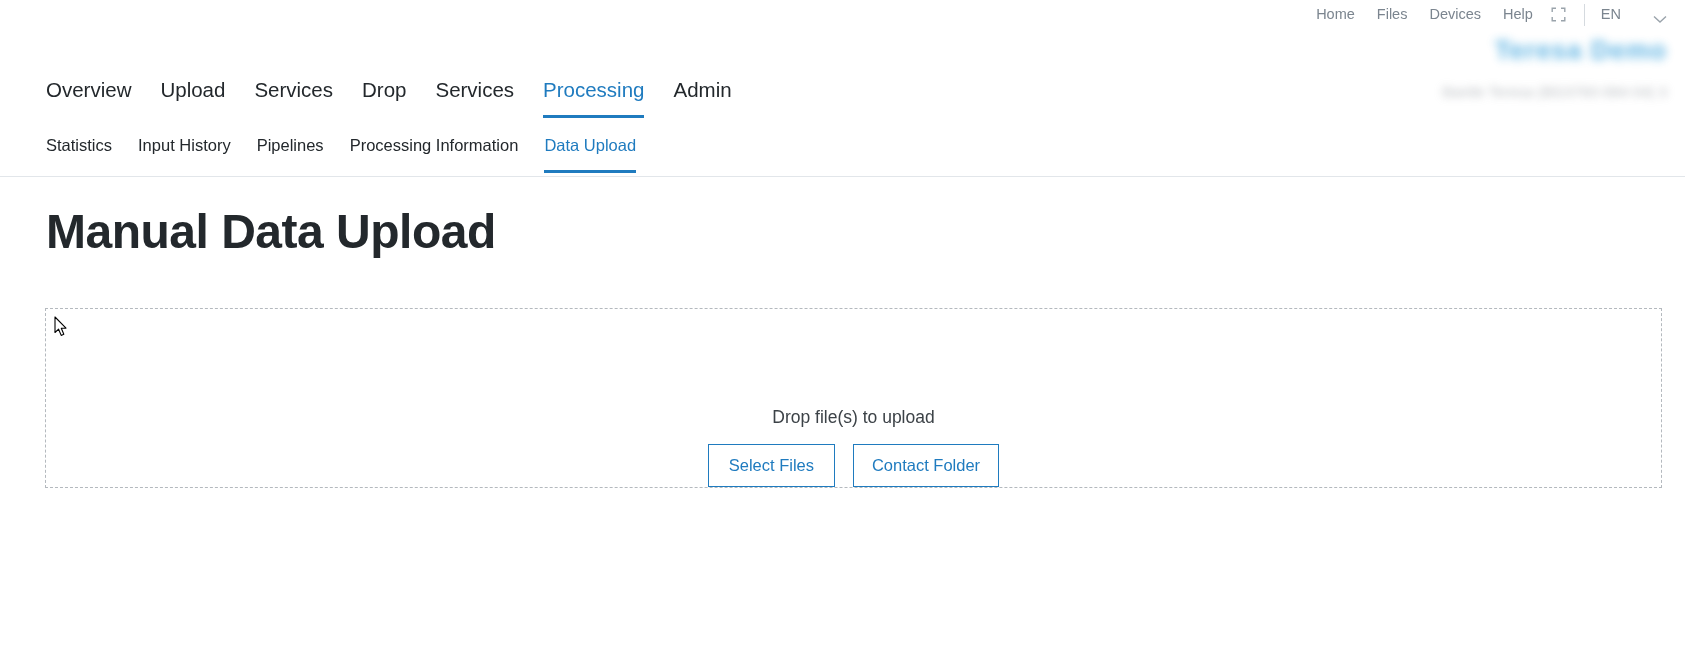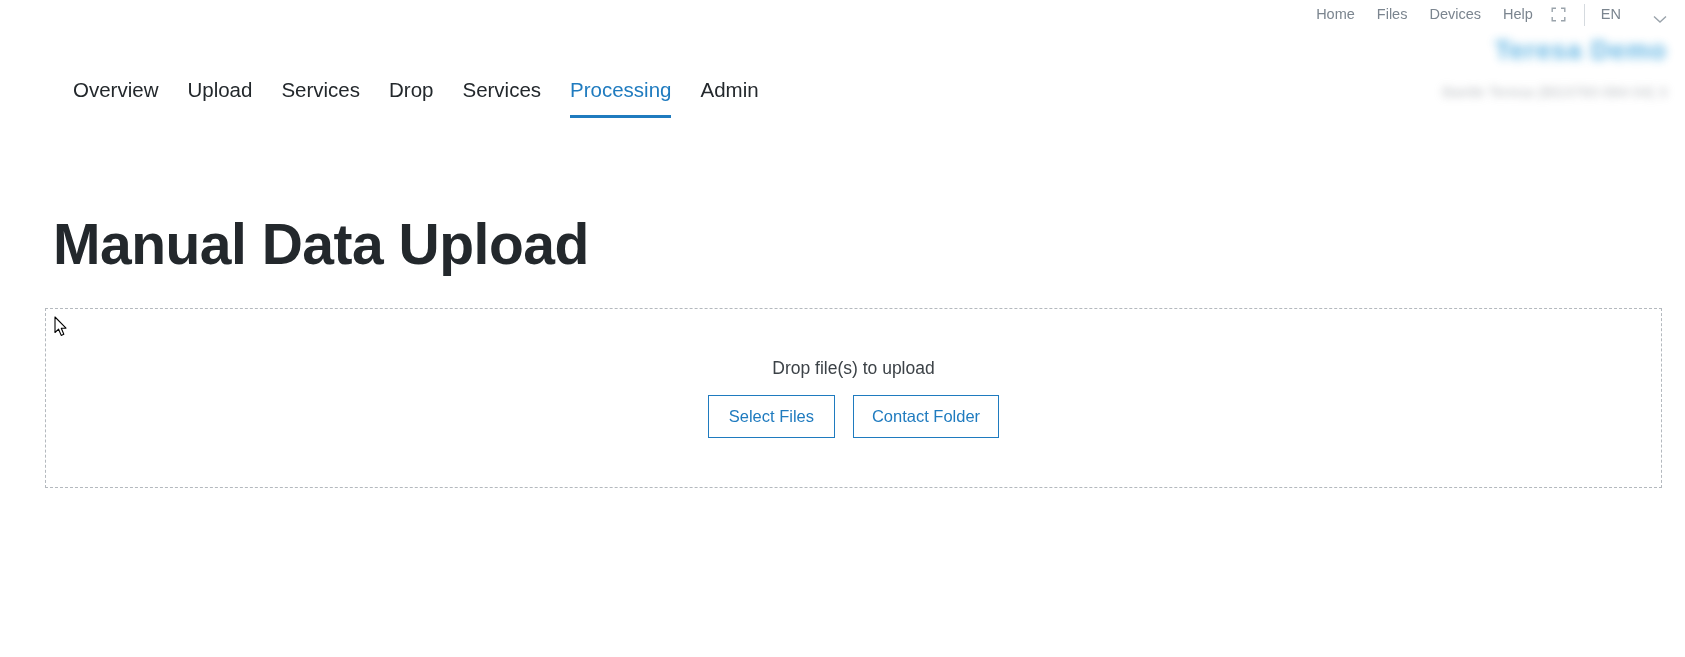--- a/index.html
+++ b/index.html
@@ -113,21 +113,21 @@
 
   
   .main-nav {
     position: absolute;
     top: 78px;
     left: 0;
     width: 1685px;
     height: 45px;
     display: flex;
     align-items: flex-start;
-    padding-left: 73px;
+    padding-left: 46px;
   }
   .main-nav-item {
     position: relative;
     font-size: 20.5px;
     color: #23282c;
     text-decoration: none;
     margin-right: 29px;
     padding-bottom: 16px;
     cursor: pointer;
     white-space: nowrap;
@@ -180,39 +180,39 @@
     bottom: -1px;
     height: 3px;
     background: #1f7bbf;
   }
 
   
   .page-title {
     position: absolute;
     top: 205px;
     left: 45px;
-    margin: 8px;
-    font-size: 57px;
+    margin: 1px;
+    font-size: 48px;
     font-weight: 700;
     color: #23282c;
     letter-spacing: -0.5px;
     line-height: 1.1;
   }
 
   .dropzone {
     position: absolute;
     top: 308px;
     left: 45px;
     width: 1617px;
     height: 180px;
     border: 1px dashed #b4b9be;
     display: flex;
     flex-direction: column;
     align-items: center;
-    justify-content: center;
+    justify-content: flex-end;
   }
   .dropzone-text {
     font-size: 17.5px;
     color: #3c4247;
     margin-bottom: 16px;
     line-height: 1.2;
   }
   .dropzone-buttons {
     display: flex;
     gap: 18px;
@@ -286,20 +286,27 @@
   <nav class="main-nav">
     <a class="main-nav-item" href="#">Overview</a>
     <a class="main-nav-item" href="#">Upload</a>
     <a class="main-nav-item" href="#">Services</a>
     <a class="main-nav-item" href="#">Drop</a>
     <a class="main-nav-item" href="#">Services</a>
     <a class="main-nav-item active" href="#">Processing</a>
     <a class="main-nav-item" href="#">Admin</a>
   </nav>
 
+  <nav class="sub-nav">
+    <a class="sub-nav-item" href="#">Statistics</a>
+    <a class="sub-nav-item" href="#">Input History</a>
+    <a class="sub-nav-item" href="#">Pipelines</a>
+    <a class="sub-nav-item" href="#">Processing Information</a>
+    <a class="sub-nav-item active" href="#">Data Upload</a>
+  </nav>
 
   <h1 class="page-title">Manual Data Upload</h1>
 
   <div class="dropzone">
     <div class="dropzone-text">Drop file(s) to upload</div>
     <div class="dropzone-buttons">
       <button class="dz-button" type="button">Select Files</button>
       <button class="dz-button" type="button">Contact Folder</button>
     </div>
   </div>

